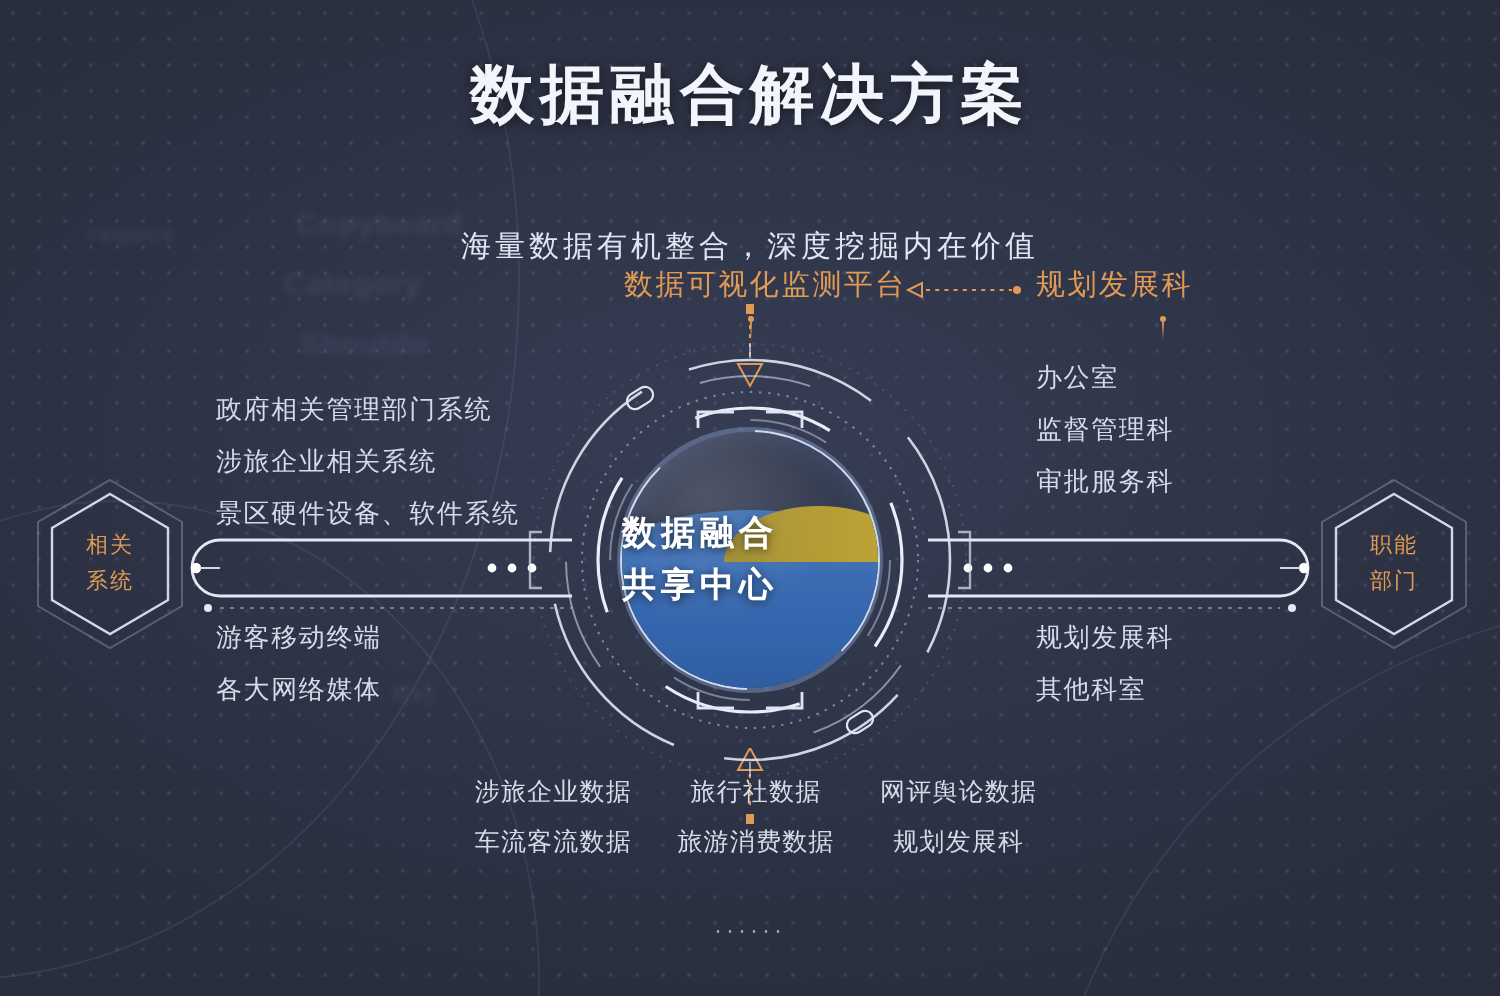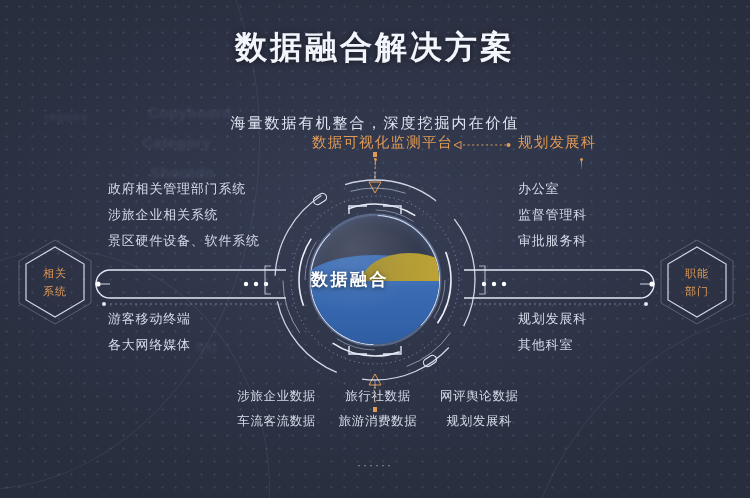--- a/index.html
+++ b/index.html
@@ -90,21 +90,21 @@
 
   
   .col{ position:absolute; }
   .col .item{
     color:#d5dbe9;
     font-size:13px;
     letter-spacing:.8px;
     line-height:26px;
     white-space:nowrap;
   }
-  #col-left-top{ left:108px; top:176px; }
+  #col-left-top{ left:108px; top:192px; }
   #col-left-bot{ left:108px; top:306px; }
   #col-right-top{ left:518px; top:176px; }
   #col-right-bot{ left:518px; top:306px; }
 
   
   #bottomgrid{
     position:absolute; top:388px; left:228px;
     width:300px;
     display:grid;
     grid-template-columns:repeat(3,1fr);
@@ -352,17 +352,18 @@
 
     <div id="sphere">
       <div class="liquid"></div>
       <div class="crest-blue"></div>
       <div class="crest-gold"></div>
       <div class="glare"></div>
     </div>
     <div id="centertext-wrap">
       <div class="ct">
         <div>数据融合</div>
+        <div>共享中心</div>
       </div>
     </div>
   </div>
 
 </div>
 
 </body></html>

